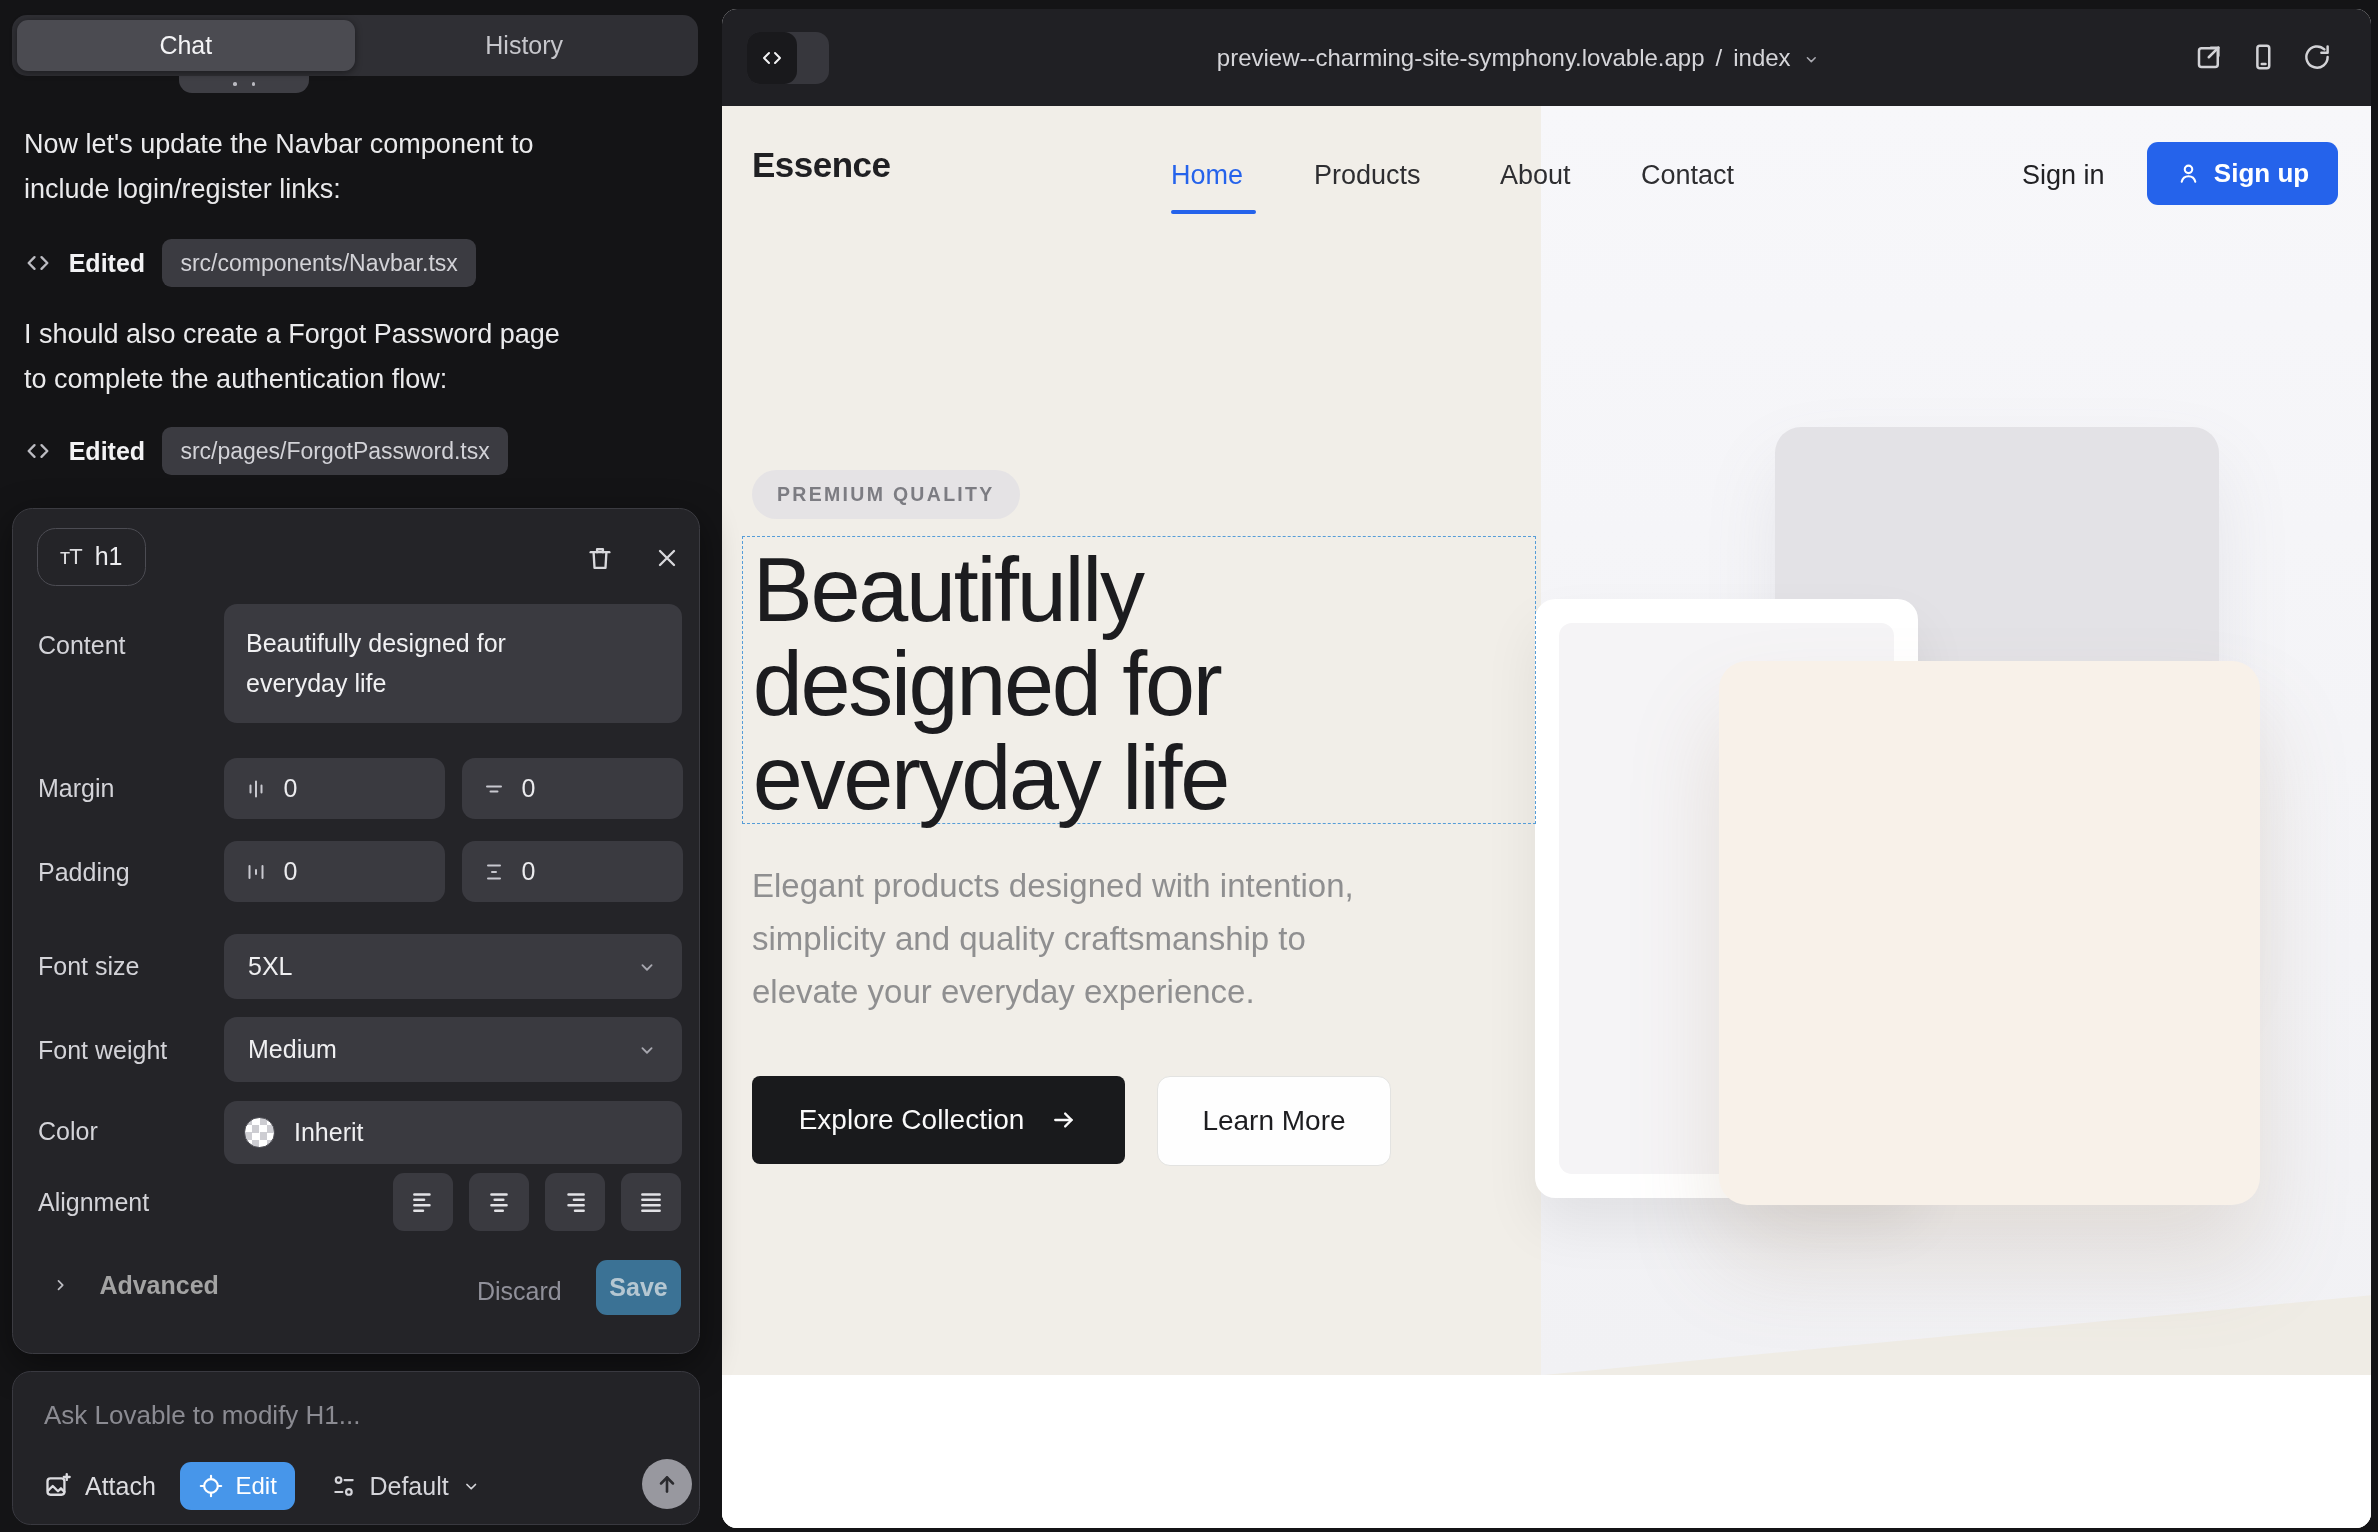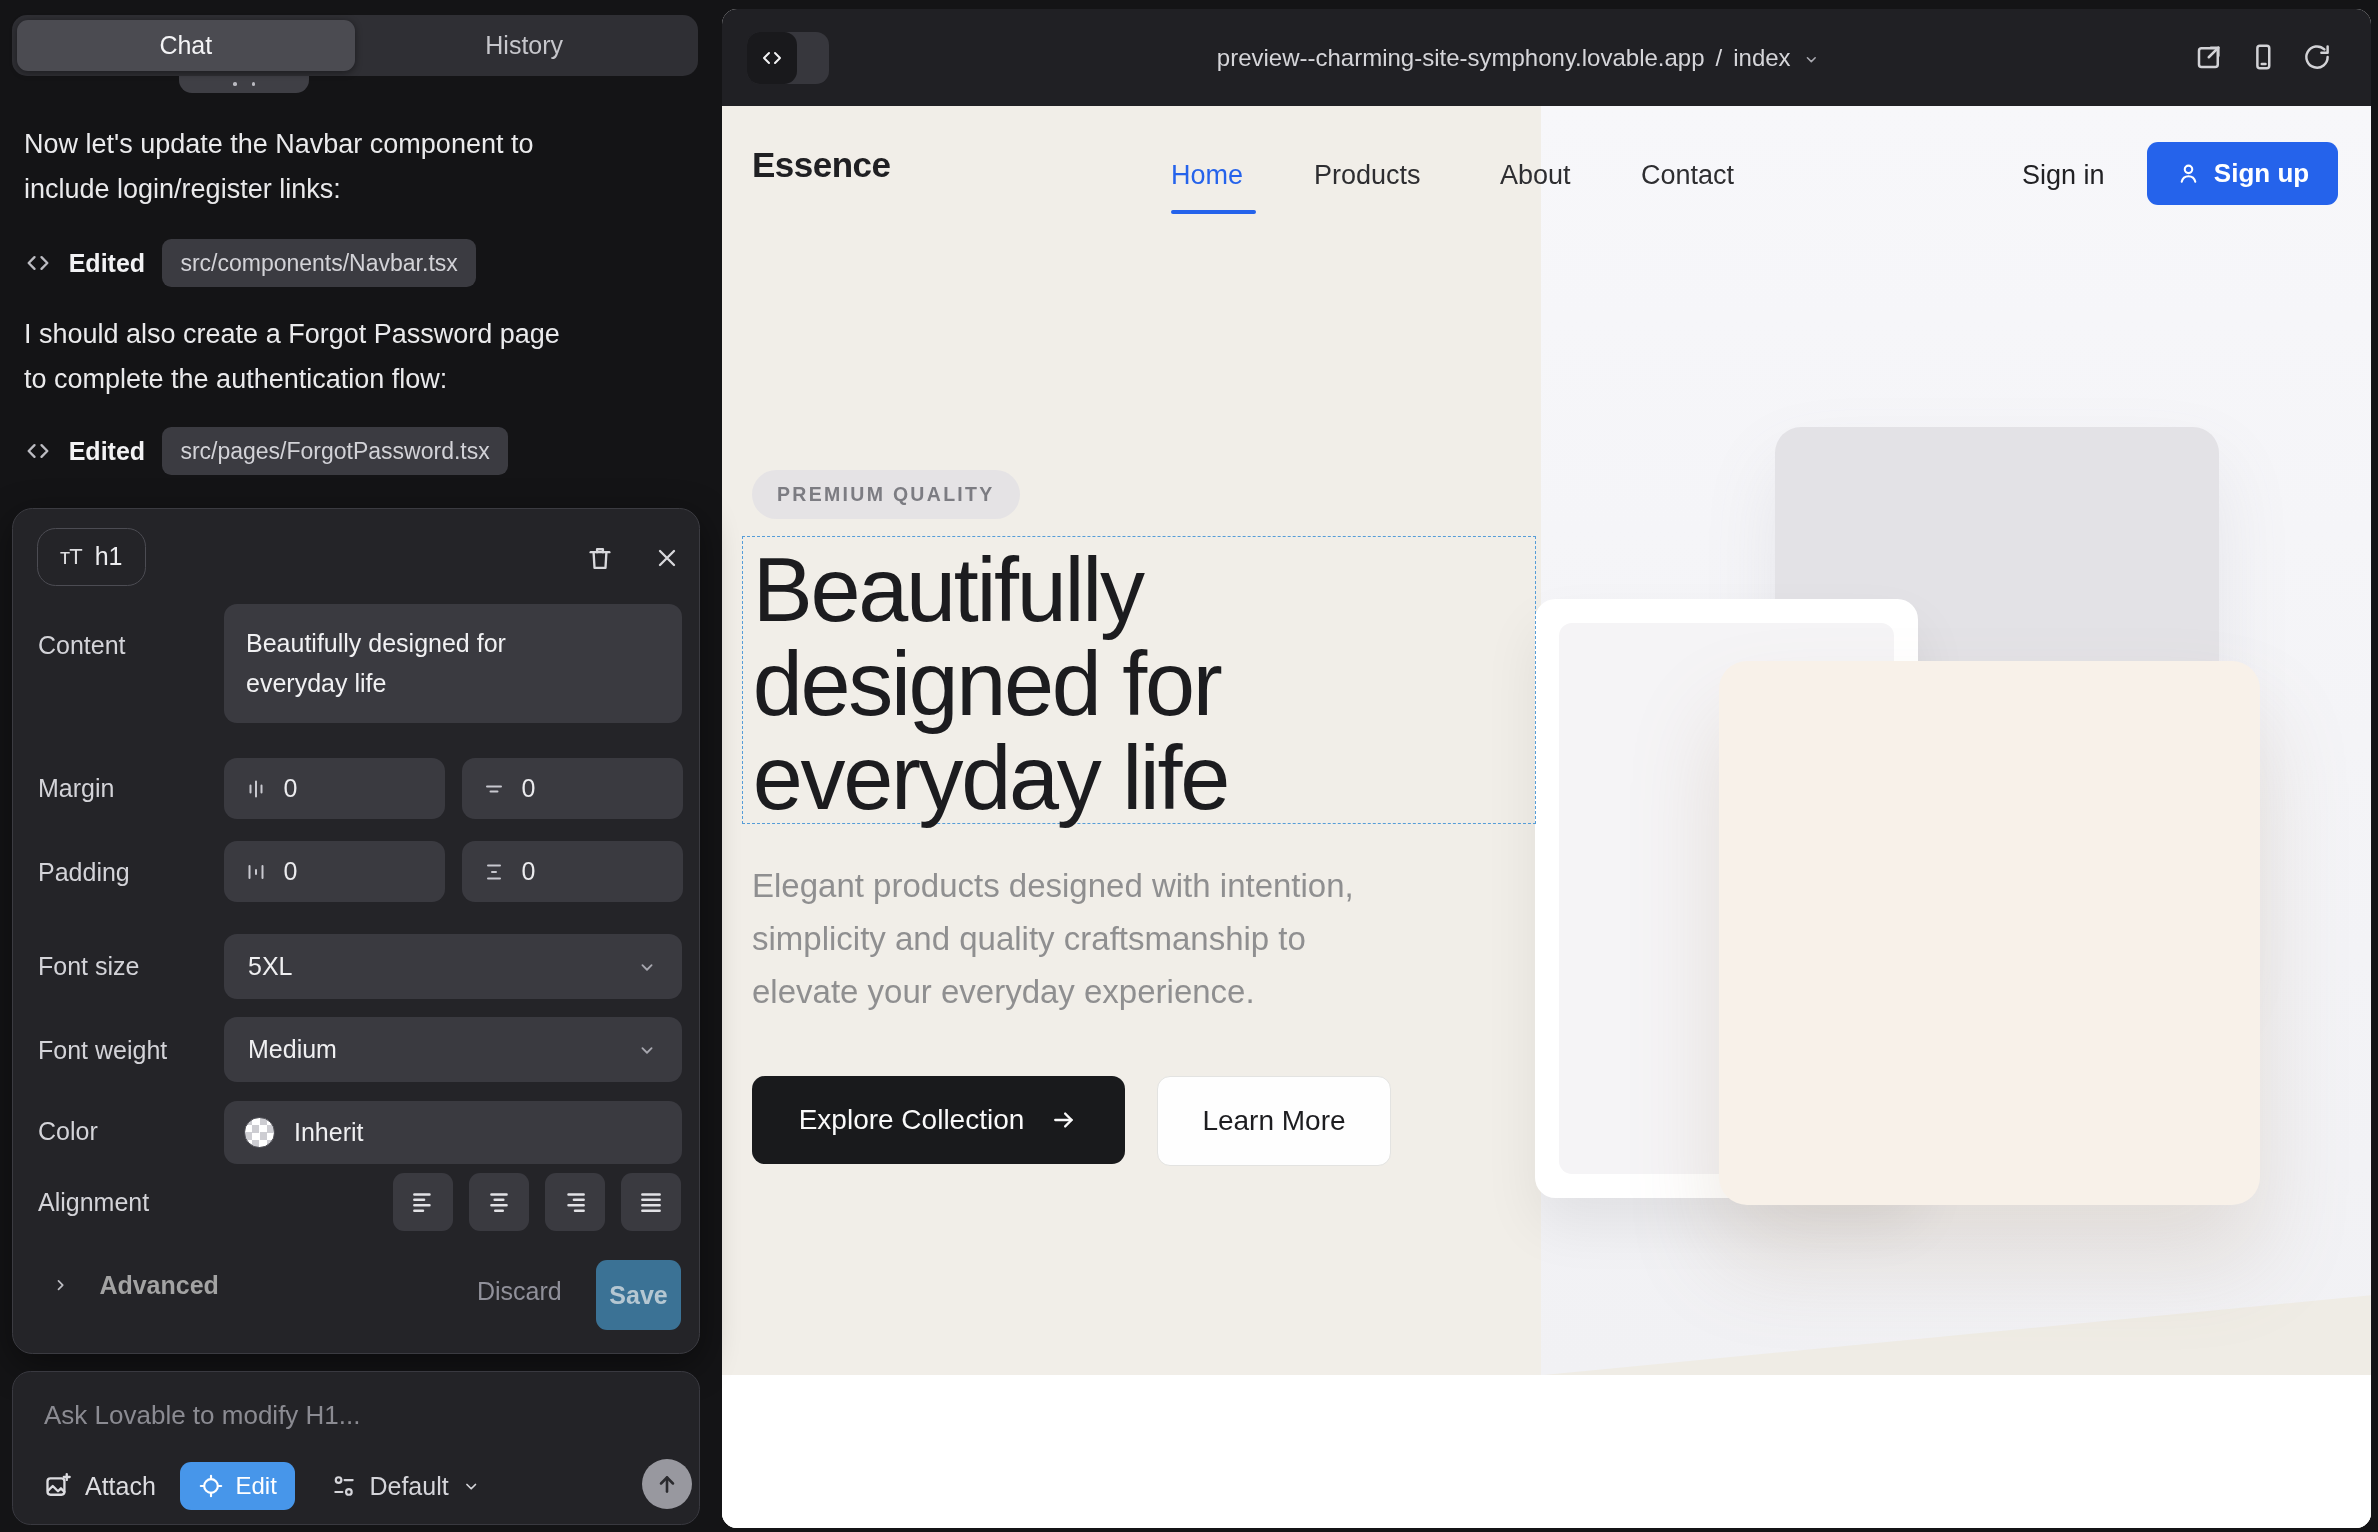--- a/index.html
+++ b/index.html
@@ -31,21 +31,21 @@
 .numbox{width:221px;height:61px;padding:0 20.4px;gap:15px;font-size:25px;color:#ebebee;cursor:text}
 .numbox .nicon{color:#c8c8cf}
 .selbox{left:211px;width:458px;height:65px;padding:0 24px;font-size:25px;color:#efeff1;justify-content:space-between;cursor:pointer}
 .selbox .chev{color:#a7a7af}
 .colorbox{left:211px;top:592px;width:458px;height:63px;padding:0 20.4px;gap:18.6px;font-size:25px;color:#efeff1;cursor:pointer}
 .swatch{width:31px;height:31px;border-radius:50%;background:repeating-conic-gradient(#ffffff 0% 25%,#cdcdd2 25% 50%) 50%/15px 15px;border:0.9px solid #55555c}
 .alignbtn{position:absolute;top:664px;width:60px;height:58px;background:#3a3a40;border-radius:11px;display:flex;align-items:center;justify-content:center;color:#e2e2e6;cursor:pointer}
 .advanced{position:absolute;left:37px;top:762px;display:flex;align-items:center;gap:29px;color:#a3a3a3;font-size:25px;font-weight:600;cursor:pointer}
 .advanced .chev{color:#bdbdc3}
 .discard{position:absolute;left:464px;top:768px;font-size:25px;font-weight:500;color:#90909a;cursor:pointer}
-.savebtn{position:absolute;left:583px;top:751px;width:85px;height:70px;background:#3b7295;color:#b5c7d2;font-size:25px;font-weight:600;border-radius:11px;display:flex;align-items:center;justify-content:center;cursor:pointer}
+.savebtn{position:absolute;left:583px;top:751px;width:85px;height:55px;background:#3b7295;color:#b5c7d2;font-size:25px;font-weight:600;border-radius:11px;display:flex;align-items:center;justify-content:center;cursor:pointer}
 
 .composer{position:absolute;left:12px;top:1371px;width:688px;height:154px;background:#232327;border:1.4px solid #393940;border-radius:18.6px;z-index:3}
 .ph{position:absolute;left:31px;top:28px;font-size:26px;color:#8b8b92;cursor:text}
 .crow{position:absolute;left:31px;top:89px;height:50px;display:flex;align-items:center}
 .attach{display:flex;align-items:center;gap:13px;color:#dcdce0;font-size:25px;margin-right:24px;cursor:pointer}
 .editpill{display:flex;align-items:center;gap:11px;background:#4796ea;color:#fff;font-size:24px;font-weight:500;height:48px;padding:0 18.6px;border-radius:11px;margin-right:36px;cursor:pointer}
 .defaultsel{display:flex;align-items:center;gap:12px;color:#d5d5da;font-size:25px;cursor:pointer}
 .sendbtn{position:absolute;left:629px;top:87px;width:50px;height:50px;border-radius:50%;background:#98989f;color:#2a2a2e;display:flex;align-items:center;justify-content:center;cursor:pointer}
 
 .preview{position:absolute;left:722px;top:9.3px;width:1649px;height:1519px;border-radius:15px;overflow:hidden;background:#fff}
@@ -66,21 +66,21 @@
 .navlink.active{color:#2563eb}
 .nav-underline{position:absolute;left:449px;top:104px;width:85px;height:3.7px;background:#2563eb;border-radius:1.9px}
 .signin{position:absolute;left:1300px;top:54px;font-size:27px;color:#212124;cursor:pointer}
 .signup{position:absolute;left:1425px;top:36px;width:191px;height:63px;background:#2563eb;border-radius:11px;color:#fff;font-size:26px;font-weight:700;display:flex;align-items:center;justify-content:center;gap:13px;cursor:pointer}
 .badge{position:absolute;left:30px;top:364px;height:49px;background:#e5e3e5;border-radius:25px;display:flex;align-items:center;padding:0 25px;font-size:19.5px;font-weight:600;letter-spacing:2.3px;color:#7c7c82;z-index:5}
 .dashedbox{position:absolute;left:20.4px;top:430px;width:794px;height:288px;border:1.9px dashed #569dd8;z-index:5;cursor:pointer}
 .headline{margin:5.6px 0 0 9.3px;font-size:90px;line-height:94px;font-weight:500;letter-spacing:-2.3px;color:#1c1c1f}
 .headline span{display:block}
 .para{position:absolute;left:30px;top:753px;width:649px;font-size:33px;line-height:53px;color:#8f8f90;z-index:5}
 .para span{display:block}
-.cta1{position:absolute;left:30px;top:970px;width:373px;height:88px;background:#191a1c;color:#fafafa;border-radius:13px;display:flex;align-items:center;justify-content:center;gap:26px;font-size:28px;font-weight:500;z-index:5;cursor:pointer}
+.cta1{position:absolute;left:30px;top:970px;width:373px;height:88px;background:#191a1c;color:#fafafa;border-radius:8px;display:flex;align-items:center;justify-content:center;gap:26px;font-size:28px;font-weight:500;z-index:5;cursor:pointer}
 .cta2{position:absolute;left:435px;top:970px;width:234px;height:90px;background:#fefefe;border:1.9px solid #e3e3e1;color:#1d1d20;border-radius:13px;display:flex;align-items:center;justify-content:center;font-size:28px;font-weight:500;z-index:5;cursor:pointer}
 .card-gray{position:absolute;left:1053px;top:321px;width:444px;height:549px;background:#e3e2e6;border-radius:26px;box-shadow:0 37px 74px rgba(120,120,140,.12);z-index:1}
 .card-white{position:absolute;left:813px;top:493px;width:383px;height:599px;background:#fff;border-radius:20.4px;box-shadow:0 28px 56px rgba(0,0,0,.07);z-index:2}
 .card-white .inner{position:absolute;left:24px;top:24px;width:335px;height:551px;background:#f5f4f6;border-radius:13px}
 .card-cream{position:absolute;left:997px;top:555px;width:541px;height:544px;background:#f8f1e9;border-radius:28px;box-shadow:0 56px 93px rgba(150,120,90,.18);z-index:3}
 </style>
 </head>
 <body>
 
 <div>

